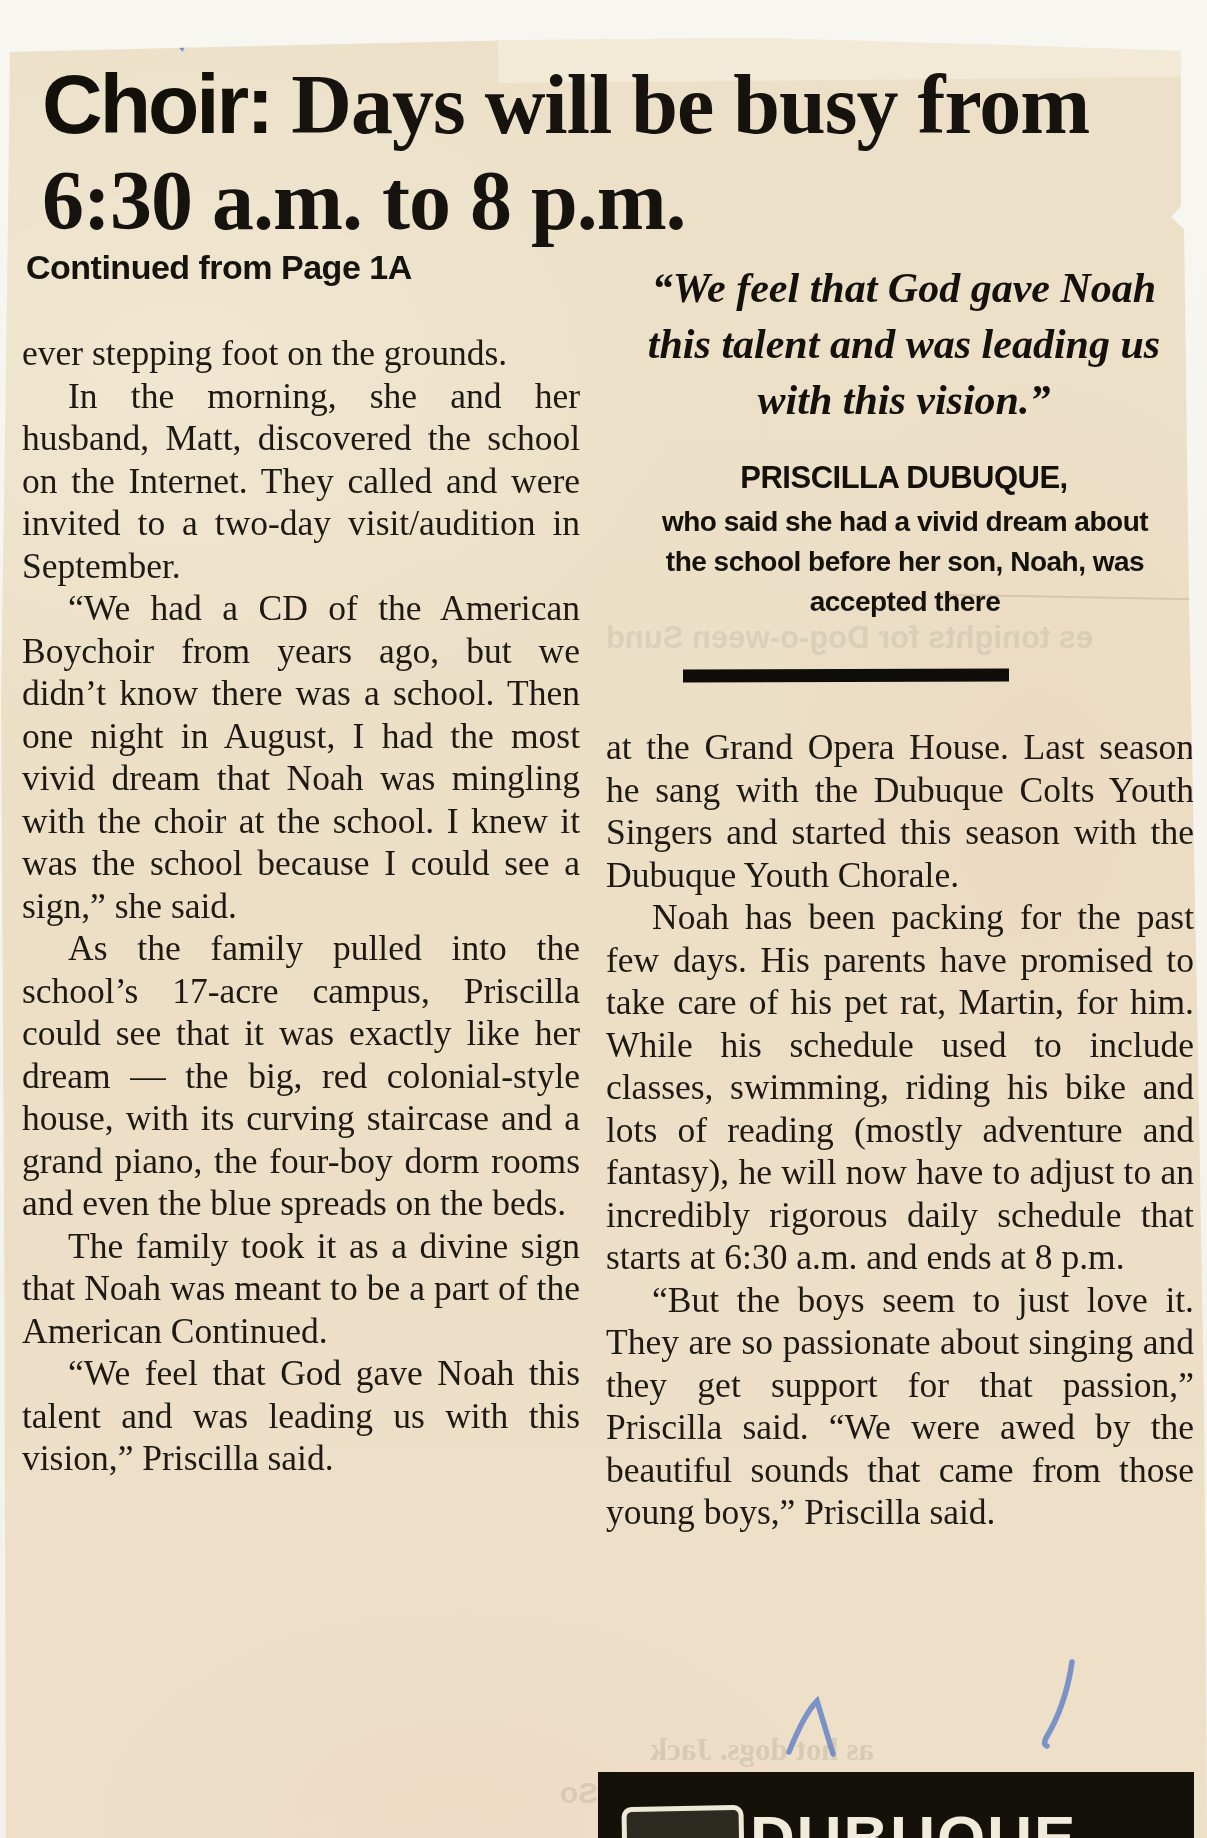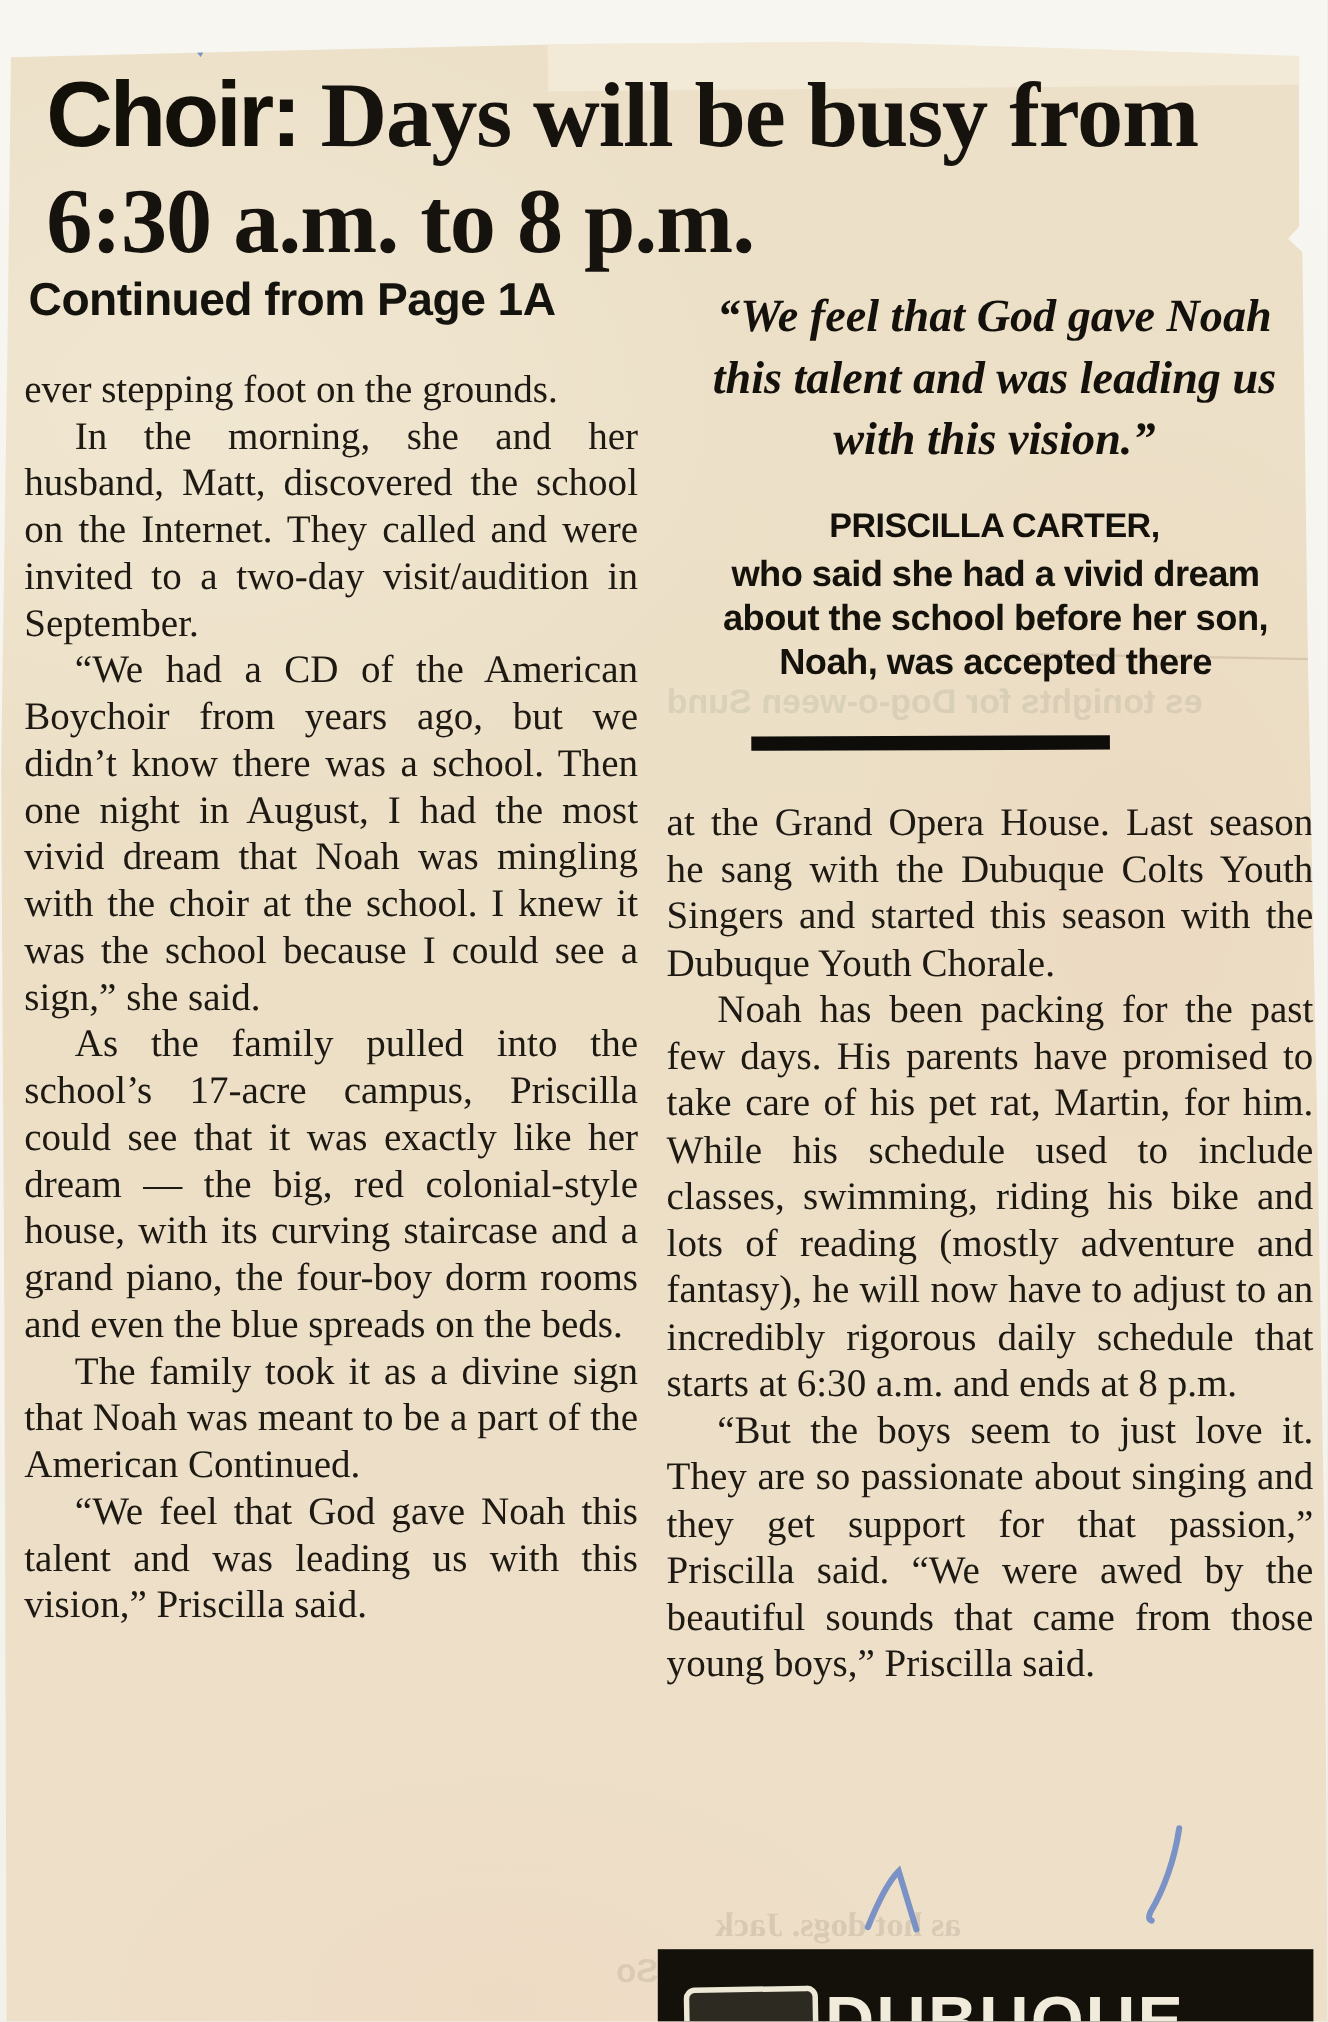--- a/index.html
+++ b/index.html
@@ -48,21 +48,21 @@
     font-family:"Liberation Serif", serif;font-weight:700;
     font-size:84px;line-height:96px;letter-spacing:-1px;color:#16130e;
   }
   .hl-section{
     font-family:"Liberation Sans", sans-serif;font-weight:800;
     letter-spacing:-3px;color:#121009;
   }
   .kicker{
     position:absolute;left:26px;top:248px;
     font-family:"Liberation Sans", sans-serif;font-weight:700;
-    font-size:42px;color:#15130d;letter-spacing:-0.5px;
+    font-size:34px;color:#15130d;letter-spacing:-0.5px;
   }
   
   .col{
     position:absolute;color:#1e1a13;
     font-size:35.5px;line-height:42.5px;text-align:justify;
     font-family:"Liberation Serif", serif;
     margin-top:32px;
   }
   .col p{margin:0;}
   .col p.indent{text-indent:46px;}
@@ -75,21 +75,21 @@
     font-size:42px;line-height:56px;text-align:center;color:#14110c;
   }
   .attr-name{
     position:absolute;left:618px;top:460px;width:572px;
     font-family:"Liberation Sans", sans-serif;font-weight:800;
     font-size:31px;text-align:center;color:#14110c;letter-spacing:-0.5px;
   }
   .attr-detail{
     position:absolute;left:645px;top:502px;width:520px;
     font-family:"Liberation Sans", sans-serif;font-weight:700;
-    font-size:33px;line-height:40px;text-align:center;color:#15120c;
+    font-size:28px;line-height:40px;text-align:center;color:#15120c;
     letter-spacing:-0.5px;
   }
   .divider-bar{
     position:absolute;left:683px;top:669px;width:326px;height:13px;
     background:#0e0d0a;transform:rotate(-0.2deg);
   }
   
   .ad-box{
     position:absolute;left:598px;top:1772px;width:596px;height:66px;
     background:#131109;overflow:hidden;
@@ -126,21 +126,21 @@
     <div class="col col-left">
       <p>ever stepping foot on the grounds.</p>
       <p class="indent">In the morning, she and her husband, Matt, discovered the school on the Internet. They called and were invited to a two-day visit/audition in September.</p>
       <p class="indent">“We had a CD of the American Boychoir from years ago, but we didn’t know there was a school. Then one night in August, I had the most vivid dream that Noah was mingling with the choir at the school. I knew it was the school because I could see a sign,” she said.</p>
       <p class="indent">As the family pulled into the school’s 17-acre campus, Priscilla could see that it was exactly like her dream — the big, red colonial-style house, with its curving staircase and a grand piano, the four-boy dorm rooms and even the blue spreads on the beds.</p>
       <p class="indent">The family took it as a divine sign that Noah was meant to be a part of the American Continued.</p>
       <p class="indent">“We feel that God gave Noah this talent and was leading us with this vision,” Priscilla said.</p>
     </div>
 
     <div class="pullquote">“We feel that God gave Noah this talent and was leading us with this vision.”</div>
-    <div class="attr-name">PRISCILLA CARTER,</div>
+    <div class="attr-name">PRISCILLA DUBUQUE,</div>
     <div class="attr-detail">who said she had a vivid dream about the school before her son, Noah, was accepted there</div>
 
     <div class="divider-bar"></div>
 
     <div class="col col-right">
       <p>at the Grand Opera House. Last season he sang with the Dubuque Colts Youth Singers and started this season with the Dubuque Youth Chorale.</p>
       <p class="indent">Noah has been packing for the past few days. His parents have promised to take care of his pet rat, Martin, for him. While his schedule used to include classes, swimming, riding his bike and lots of reading (mostly adventure and fantasy), he will now have to adjust to an incredibly rigorous daily schedule that starts at 6:30 a.m. and ends at 8 p.m.</p>
       <p class="indent">“But the boys seem to just love it. They are so passionate about singing and they get support for that passion,” Priscilla said. “We were awed by the beautiful sounds that came from those young boys,” Priscilla said.</p>
     </div>
 

